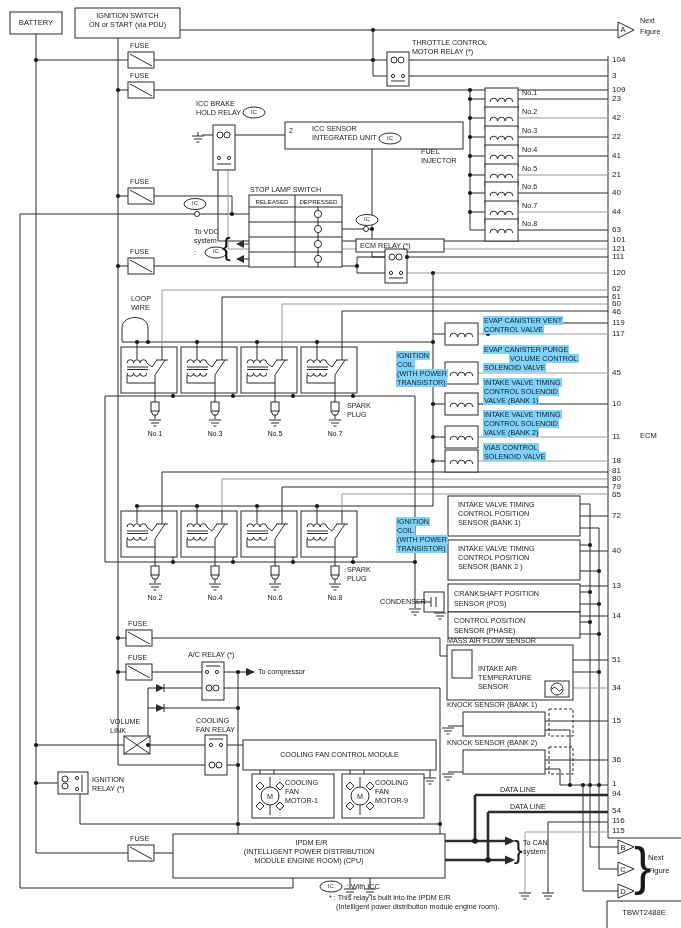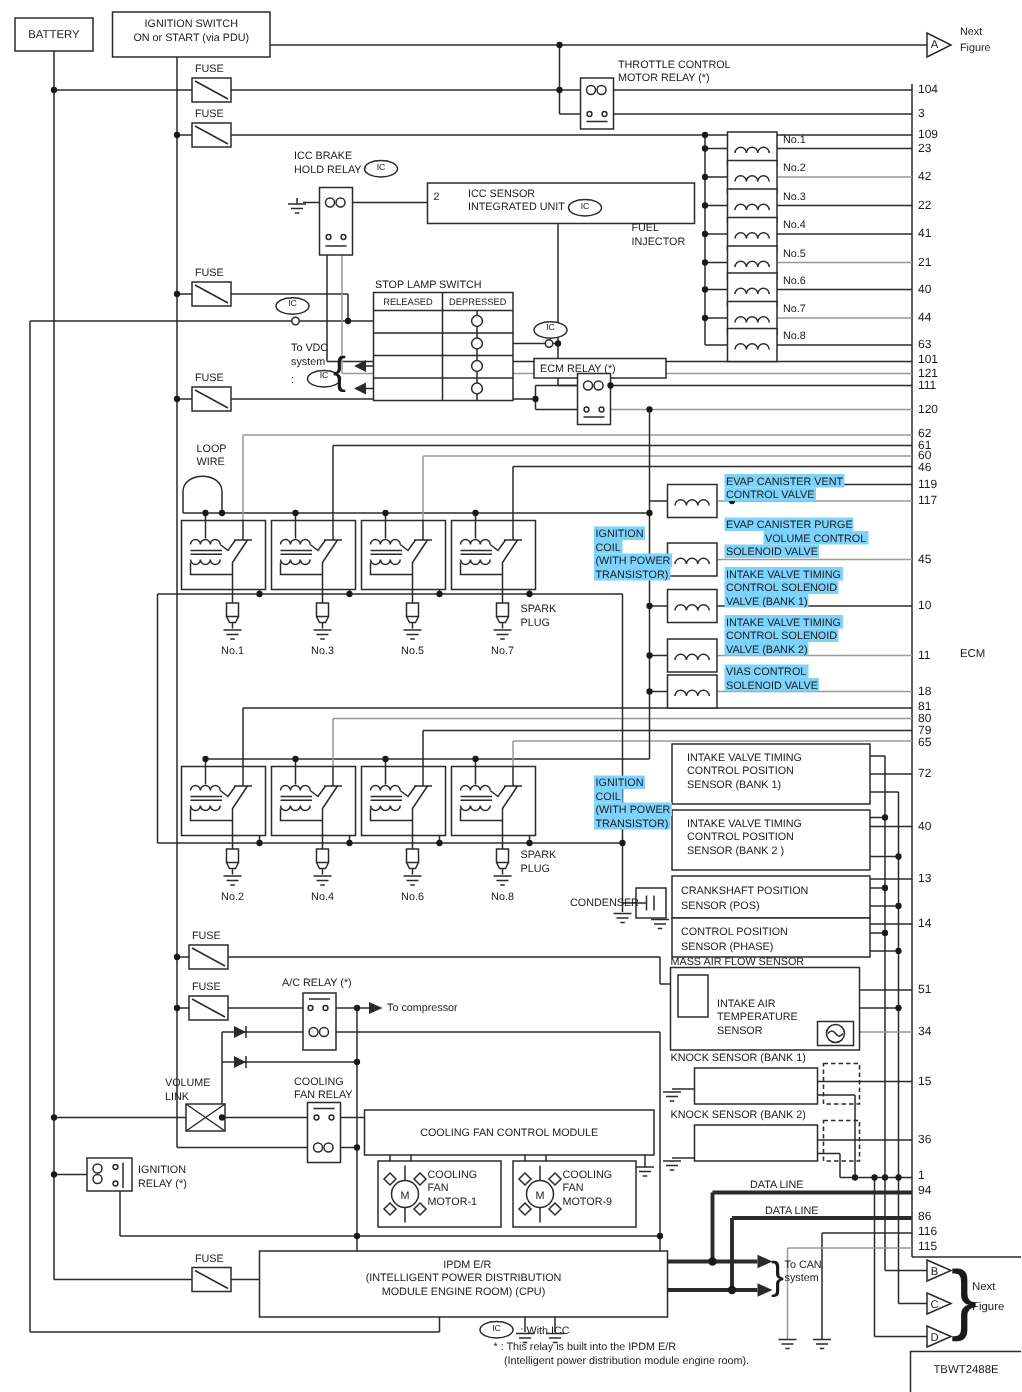--- a/index.html
+++ b/index.html
@@ -673,17 +673,17 @@
 <div class="pin" style="top:511px">72</div>
 <div class="pin" style="top:546px">40</div>
 <div class="pin" style="top:581px">13</div>
 <div class="pin" style="top:611px">14</div>
 <div class="pin" style="top:655px">51</div>
 <div class="pin" style="top:683px">34</div>
 <div class="pin" style="top:716px">15</div>
 <div class="pin" style="top:755px">36</div>
 <div class="pin" style="top:779px">1</div>
 <div class="pin" style="top:789px">94</div>
-<div class="pin" style="top:806px">86</div>
+<div class="pin" style="top:806px">54</div>
 <div class="pin" style="top:816px">116</div>
 <div class="pin" style="top:826px">115</div>
 
 </div>
 
 </body></html>

